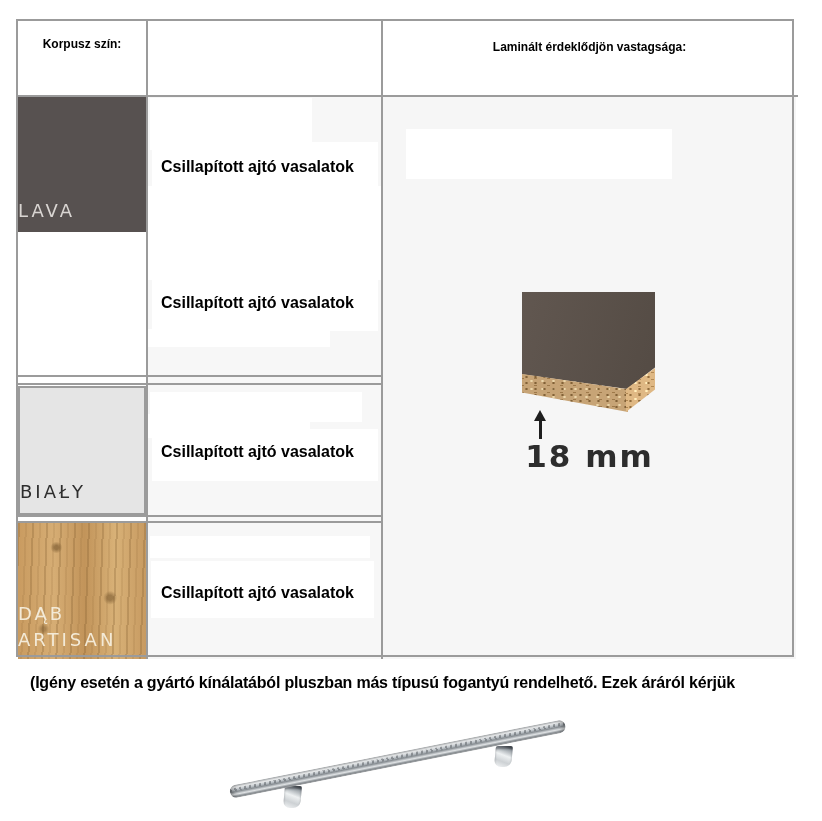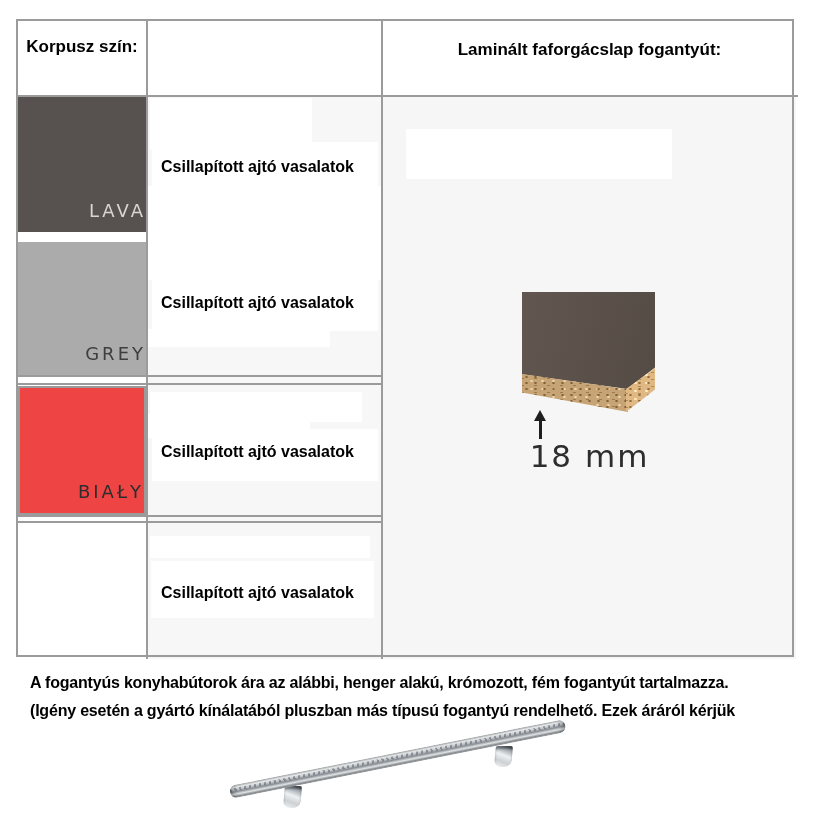--- a/index.html
+++ b/index.html
@@ -14,39 +14,39 @@
   .v2{left:381px;top:19px;width:2px;height:640px;}
   .h-header{left:16px;top:95px;width:782px;height:2px;}
   .h-sep1a{left:16px;top:375px;width:367px;height:2px;}
   .h-sep1b{left:16px;top:383px;width:367px;height:2px;}
   .h-sep2a{left:16px;top:515px;width:367px;height:2px;}
   .h-sep2b{left:16px;top:521px;width:367px;height:2px;}
 
   .col2-bg{left:148px;top:97px;width:233px;height:562px;background:#f7f7f7;}
   .col3-bg{left:383px;top:97px;width:413px;height:562px;background:#f6f6f6;}
 
-  .hdr{font-weight:bold;font-size:17px;color:#000;text-align:center;}
+  .hdr{font-weight:bold;font-size:12px;color:#000;text-align:center;}
   .hdr1{left:18px;top:37px;width:128px;}
   .hdr2{left:148px;top:37px;width:233px;}
   .hdr3{left:383px;top:40px;width:413px;}
 
   
   .swatch{box-sizing:border-box;}
   .sw-lava{left:18px;top:97px;width:128px;height:135px;background:#575150;}
   .sw-grey{left:18px;top:242px;width:128px;height:133px;background:#ababab;}
-  .sw-bialy{left:18px;top:386px;width:128px;height:129px;background:#ef4444;border:2px solid #9b9b9b;}
+  .sw-bialy{left:18px;top:386px;width:128px;height:129px;background:#e5e5e5;border:2px solid #9b9b9b;}
   .sw-dab{left:18px;top:523px;width:128px;height:136px;
     background-image:
       radial-gradient(circle at 30% 18%, rgba(104,73,34,.55) 2px, rgba(104,73,34,0) 6px),
       radial-gradient(circle at 72% 55%, rgba(104,73,34,.5) 2.5px, rgba(104,73,34,0) 7px),
       radial-gradient(circle at 20% 78%, rgba(104,73,34,.4) 2px, rgba(104,73,34,0) 6px),
       repeating-linear-gradient(92deg, rgba(128,92,46,.28) 0 2px, rgba(128,92,46,0) 2px 7px,
          rgba(150,110,60,.18) 7px 9px, rgba(150,110,60,0) 9px 14px),
       linear-gradient(90deg,#c99b60,#d6ad74 28%,#c2945a 52%,#d8b177 76%,#c79a61);}
-  .sw-label{position:absolute;left:0;bottom:8px;width:100%;text-align:right;
+  .sw-label{position:absolute;left:0;bottom:8px;width:100%;text-align:left;
     font-family:"DejaVu Sans","Liberation Sans",sans-serif;
     font-size:18px;font-weight:400;letter-spacing:3px;line-height:26px;}
   .lava-label{color:#d9d5d2;}
   .grey-label{color:#3e3e3e;}
   .bialy-label{color:#2e2e2e;}
   .dab-label{color:#f3ead7;bottom:6px;}
 
   
   .patch{background:#ffffff;}
   .p1{left:150px;top:98px;width:162px;height:52px;}
@@ -78,21 +78,21 @@
   .chip-front{left:522px;top:374px;width:106px;height:38px;
     clip-path:polygon(0% 0%,100% 40%,100% 100%,0% 49%);}
   .chip-right{left:626px;top:368px;width:29px;height:44px;filter:brightness(1.12);
     clip-path:polygon(0% 48%,100% 0%,100% 49%,0% 100%);}
   .arrow-head{left:534px;top:410px;width:0;height:0;
     border-left:6px solid transparent;border-right:6px solid transparent;
     border-bottom:11px solid #1e1e1e;}
   .arrow-shaft{left:539px;top:420px;width:3px;height:19px;background:#1e1e1e;}
   .thickness{left:383px;top:438px;width:413px;text-align:center;
     font-family:"DejaVu Sans","Liberation Sans",sans-serif;
-    font-size:31px;font-weight:400;letter-spacing:2px;color:#2d2d2d;}
+    font-size:31px;font-weight:700;letter-spacing:2px;color:#2d2d2d;}
 
   
   .footer{left:30px;top:669px;width:780px;font-weight:bold;font-size:16px;
     line-height:28px;color:#000;letter-spacing:-0.2px;}
 
   
   .foot{border-radius:2px 2px 7px 7px;
     background:linear-gradient(200deg,#565c62 8%,#9aa1a7 18%,#eef1f2 45%,#cdd1d4 70%,#f5f7f8 100%);
     box-shadow:inset 0 3px 2px rgba(40,45,50,.45);}
   .foot1{left:284px;top:786px;width:17px;height:22px;transform:skewX(-5deg);}
@@ -108,30 +108,30 @@
 </style>
 </head>
 <body>
 
 <div class="canvas">
 
   <div class="abs col2-bg"></div>
   <div class="abs col3-bg"></div>
 
   <div class="abs hdr hdr1">Korpusz szín:</div>
-  <div class="abs hdr hdr3">Laminált faforgácslap fogantyút:</div>
+  <div class="abs hdr hdr3">Laminált érdeklődjön vastagsága:</div>
 
   <div class="abs swatch sw-lava">
     <div class="sw-label lava-label">LAVA</div>
   </div>
-  <div class="abs swatch sw-grey">
-    <div class="sw-label grey-label">GREY</div>
-  </div>
   <div class="abs swatch sw-bialy">
     <div class="sw-label bialy-label">BIAŁY</div>
+  </div>
+  <div class="abs swatch sw-dab">
+    <div class="sw-label dab-label">DĄB ARTISAN</div>
   </div>
 
   <div class="abs patch p1"></div>
   <div class="abs patch p2"></div>
   <div class="abs patch p3"></div>
   <div class="abs patch p4"></div>
   <div class="abs patch p5"></div>
   <div class="abs patch p6"></div>
   <div class="abs patch p7"></div>
   <div class="abs patch p8"></div>
@@ -154,21 +154,20 @@
   <div class="abs gline v1"></div>
   <div class="abs gline v2"></div>
   <div class="abs gline h-header"></div>
   <div class="abs gline h-sep1a"></div>
   <div class="abs gline h-sep1b"></div>
   <div class="abs gline h-sep2a"></div>
   <div class="abs gline h-sep2b"></div>
   <div class="abs tbl-border"></div>
 
   <div class="abs footer">
-    <div>A fogantyús konyhabútorok ára az alábbi, henger alakú, krómozott, fém fogantyút tartalmazza.</div>
     <div>(Igény esetén a gyártó kínálatából pluszban más típusú fogantyú rendelhető. Ezek áráról kérjük</div>
   </div>
 
   <div class="abs foot foot1"></div>
   <div class="abs foot foot2"></div>
   <div class="abs bar"></div>
 
 </div>
 
 </body></html>

